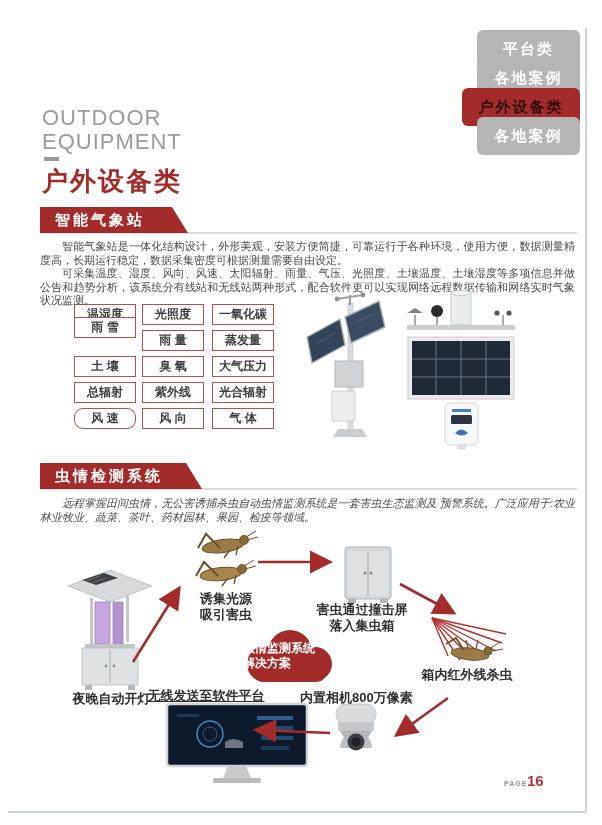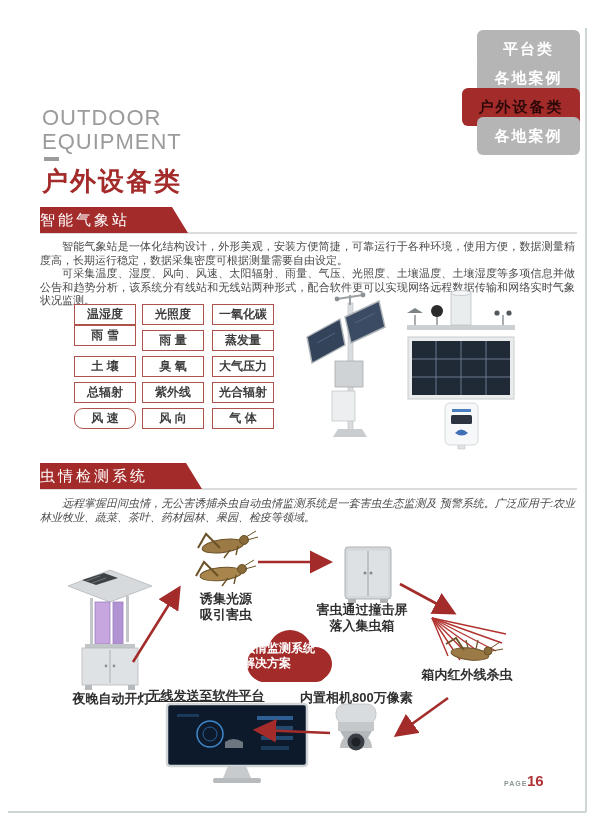--- a/index.html
+++ b/index.html
@@ -18,22 +18,22 @@
 
   
   .title-en { position:absolute; left:42px; top:106px; font-size:22px; line-height:24px;
               color:#9b9b9b; letter-spacing:1px; }
   .title-dash { position:absolute; left:44px; top:157px; width:15px; height:4px; background:#9b9b9b; }
   .title-zh { position:absolute; left:42px; top:164px; font-size:26px; font-weight:bold; color:#a32c2b; letter-spacing:2px; }
 
   
   .section-rule { position:absolute; left:40px; height:2px; background:#dcdcdc; }
   .banner { position:absolute; left:40px; height:26px; background:#a32c2b; color:#fff;
-            font-size:15px; font-weight:normal; letter-spacing:3px; display:flex; align-items:center;
-            clip-path:polygon(0 0, calc(100% - 16px) 0, 100% 100%, 0 100%); }
+            font-size:15px; font-weight:bold; letter-spacing:3px; display:flex; align-items:center;
+            padding-left:15px; clip-path:polygon(0 0, calc(100% - 16px) 0, 100% 100%, 0 100%); }
 
   .para { position:absolute; left:40px; width:535px; font-size:11px; line-height:13.5px;
           color:#4a4a4a; text-align:justify; }
   .para p { text-indent:2em; }
 
   
   .sensor-box { position:absolute; width:62px; height:21px; border:1px solid #b0524c;
                 display:flex; align-items:center; justify-content:center;
                 font-size:12px; font-weight:bold; color:#3d3d3d; background:#fff; }
 
@@ -74,21 +74,21 @@
   <div class="banner" style="top:207px; width:148px;">智能气象站</div>
 
   <div class="para" style="top:240px;">
     <p>智能气象站是一体化结构设计，外形美观，安装方便简捷，可靠运行于各种环境，使用方便，数据测量精度高，长期运行稳定，数据采集密度可根据测量需要自由设定。</p>
     <p>可采集温度、湿度、风向、风速、太阳辐射、雨量、气压、光照度、土壤温度、土壤湿度等多项信息并做公告和趋势分析，该系统分有线站和无线站两种形式，配合软件更可以实现网络远程数据传输和网络实时气象状况监测。</p>
   </div>
 
   <div class="sensor-box" style="left:74px;top:304px;">温湿度</div>
   <div class="sensor-box" style="left:142px;top:304px;">光照度</div>
   <div class="sensor-box" style="left:212px;top:304px;">一氧化碳</div>
-  <div class="sensor-box" style="left:74px;top:317px;margin-top:8px;">雨 雪</div>
+  <div class="sensor-box" style="left:74px;top:317px;">雨 雪</div>
   <div class="sensor-box" style="left:142px;top:330px;">雨 量</div>
   <div class="sensor-box" style="left:212px;top:330px;">蒸发量</div>
   <div class="sensor-box" style="left:74px;top:356px;">土 壤</div>
   <div class="sensor-box" style="left:142px;top:356px;">臭 氧</div>
   <div class="sensor-box" style="left:212px;top:356px;">大气压力</div>
   <div class="sensor-box" style="left:74px;top:382px;">总辐射</div>
   <div class="sensor-box" style="left:142px;top:382px;font-family:Liberation Serif, serif;">紫外线</div>
   <div class="sensor-box" style="left:212px;top:382px;">光合辐射</div>
   <div class="sensor-box" style="left:74px;top:408px;border-radius:9px;">风 速</div>
   <div class="sensor-box" style="left:142px;top:408px;">风 向</div>

